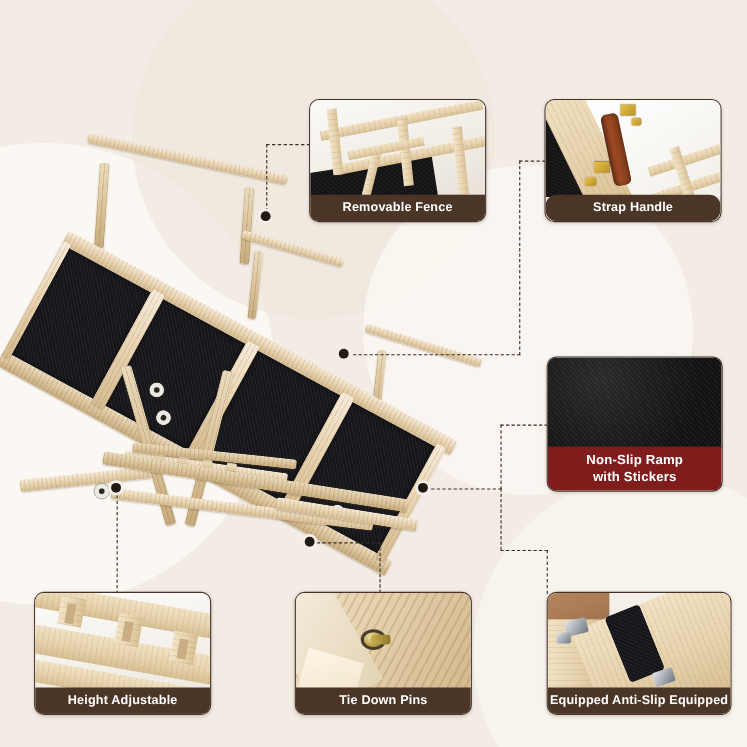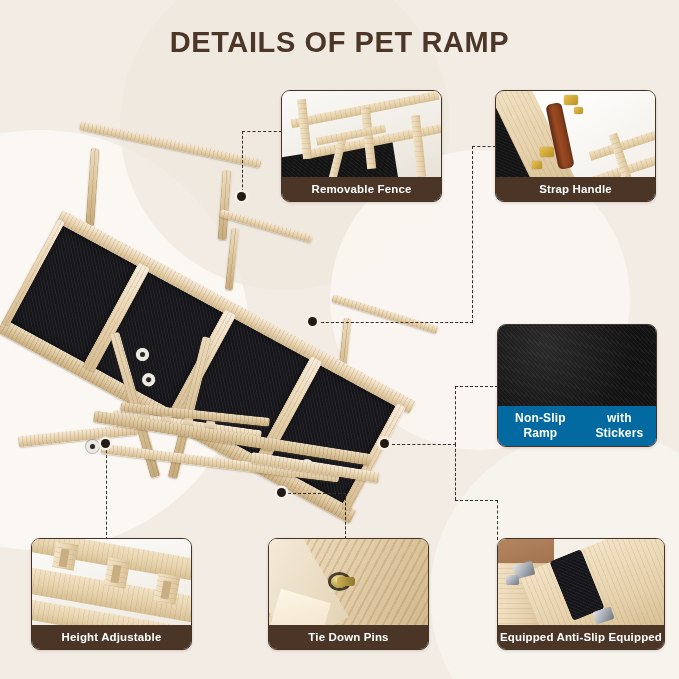--- a/index.html
+++ b/index.html
@@ -56,21 +56,21 @@
     display: flex; align-items: center; justify-content: center;
     text-align: center;
     line-height: 1.22;
   }
   .callout.two-line .cap { font-size: 12px; }
 
   
   #box-fence   { left: 281px; top:  90px; width: 161px; height: 112px; padding-left: 46px; }
   #box-fence   .photo { height: 88px; } #box-fence   .cap { height: 24px; }
   #box-strap   { left: 495px; top:  90px; width: 161px; height: 112px; }
-  #box-strap   .photo { height: 88px; } #box-strap   .cap { height: 24px; }
+  #box-strap   .photo { height: 88px; } #box-strap   .cap { height: 24px; border-radius: 10px; }
   #box-nonslip { left: 497px; top: 324px; width: 160px; height: 123px; }
   #box-nonslip .photo { height: 83px; } #box-nonslip .cap { height: 40px; }
   #box-height  { left:  31px; top: 538px; width: 161px; height: 112px; }
   #box-height  .photo { height: 88px; } #box-height  .cap { height: 24px; }
   #box-tie     { left: 268px; top: 538px; width: 161px; height: 112px; }
   #box-tie     .photo { height: 88px; } #box-tie     .cap { height: 24px; }
   #box-sticker { left: 497px; top: 538px; width: 168px; height: 112px; }
   #box-sticker .photo { height: 88px; } #box-sticker .cap { height: 24px; }
 
   
@@ -202,21 +202,20 @@
 </head>
 <body>
 
 <div id="stage">
 
   <div class="blob blob-a"></div>
   <div class="blob blob-b"></div>
   <div class="blob blob-c"></div>
   <div class="blob blob-d"></div>
 
-  <div id="title">DETAILS OF PET RAMP</div>
 
   <div id="product">
 
     <div class="part rail" style="left:78px; top:30px; width:185px; height:9px; transform:rotate(12deg);"></div>
     <div class="part rail-dark" style="left:88px; top:38px; width:9px; height:78px; transform:rotate(4deg);"></div>
     <div class="part rail-dark" style="left:220px; top:60px; width:9px; height:70px; transform:rotate(4deg);"></div>
 
     <div class="part rail" style="left:218px; top:112px; width:96px; height:8px; transform:rotate(16deg);"></div>
     <div class="part rail-dark" style="left:228px; top:118px; width:8px; height:62px; transform:rotate(6deg);"></div>
 
@@ -321,21 +320,21 @@
       <div class="brass" style="left:68px; top:4px; width:14px; height:10px;"></div>
       <div class="brass" style="left:44px; top:56px; width:14px; height:10px;"></div>
       <div class="brass" style="left:36px; top:70px; width:10px; height:8px;"></div>
       <div class="brass" style="left:78px; top:16px; width:9px; height:7px;"></div>
     </div>
     <div class="cap">Strap Handle</div>
   </div>
 
   <div class="callout two-line" id="box-nonslip">
     <div class="photo" id="ph-nonslip"></div>
-    <div class="cap" style="background:#0369a1; flex-direction:row;justify-content:flex-end;">
+    <div class="cap" style="background:#7f1d1d; flex-direction:column;">
       <span>Non-Slip Ramp</span>
       <span>with Stickers</span>
     </div>
   </div>
 
   <div class="callout" id="box-tie">
     <div class="photo" id="ph-tie">
       <div class="pw" style="left:-10px; top:-10px; width:66px; height:112px; background:linear-gradient(150deg,#f7efe0,#e4d4b6); transform:rotate(-30deg);"></div>
       <div class="pw" style="left:4px; top:56px; width:52px; height:50px; background:linear-gradient(150deg,#fdf6e6,#efe0c4); transform:rotate(16deg);"></div>
       <div class="pin" style="left:62px; top:36px; width:17px; height:13px;"></div>

